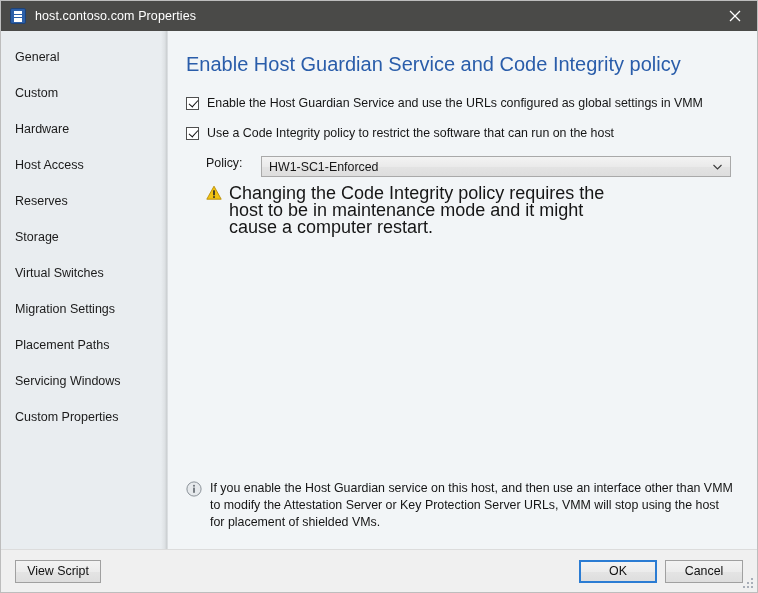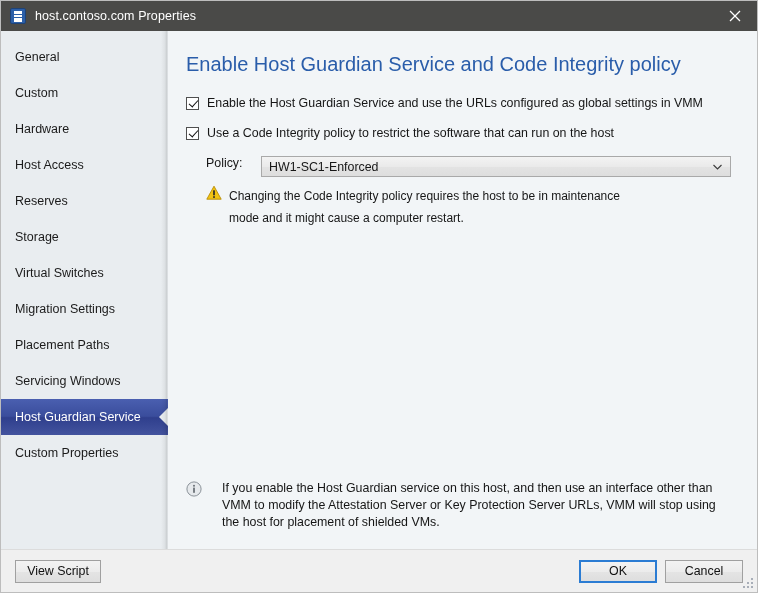--- a/index.html
+++ b/index.html
@@ -208,43 +208,43 @@
     align-items: flex-start;
     margin: 6px 0 0 20px;
     max-width: 420px;
   }
   .warn-icon {
     flex: 0 0 16px;
     width: 16px; height: 16px;
     margin-top: 0px;
   }
   .warn-text {
-    font-size: 12px;
+    font-size: 18px;
     color: #161616;
     margin-left: 7px;
-    line-height: 22px;
+    line-height: 17px;
   }
 
   #info-block {
     position: absolute;
     left: 18px;
     right: 22px;
     bottom: 18px;
     display: flex;
     align-items: flex-start;
   }
   .info-icon {
     flex: 0 0 16px;
     width: 16px; height: 16px;
     margin-top: 1px;
   }
   .info-text {
     font-size: 12.4px;
     color: #161616;
-    margin-left: 20px;
+    margin-left: 8px;
     line-height: 17px;
   }
 
   
   #footer {
     flex: 0 0 43px;
     height: 43px;
     background: #f0f0f0;
     border-top: 1px solid #dcdcdc;
     display: flex;
@@ -325,23 +325,20 @@
         <span>Virtual Switches</span>
       </div>
       <div class="nav-item">
         <span>Migration Settings</span>
       </div>
       <div class="nav-item">
         <span>Placement Paths</span>
       </div>
       <div class="nav-item">
         <span>Servicing Windows</span>
-      </div>
-      <div class="nav-item selected">
-        <span>Host Guardian Service</span>
       </div>
       <div class="nav-item">
         <span>Custom Properties</span>
       </div>
     </div>
 
     <div id="content">
 
       <h1 id="content-title">Enable Host Guardian Service and Code Integrity policy</h1>
 

